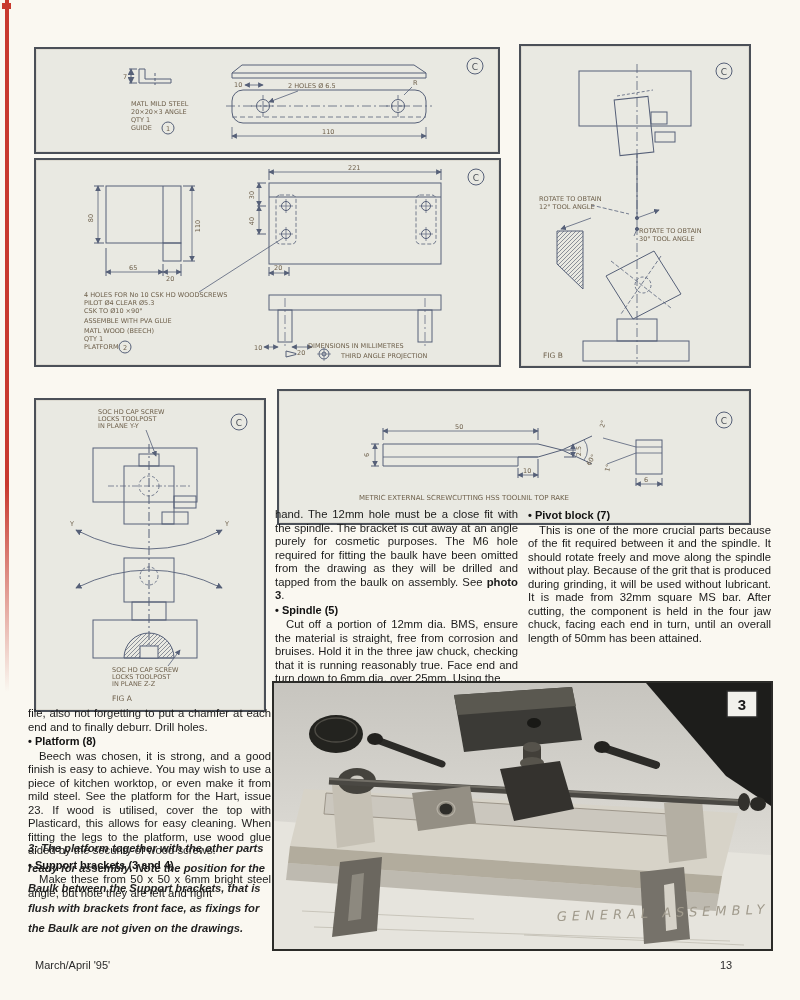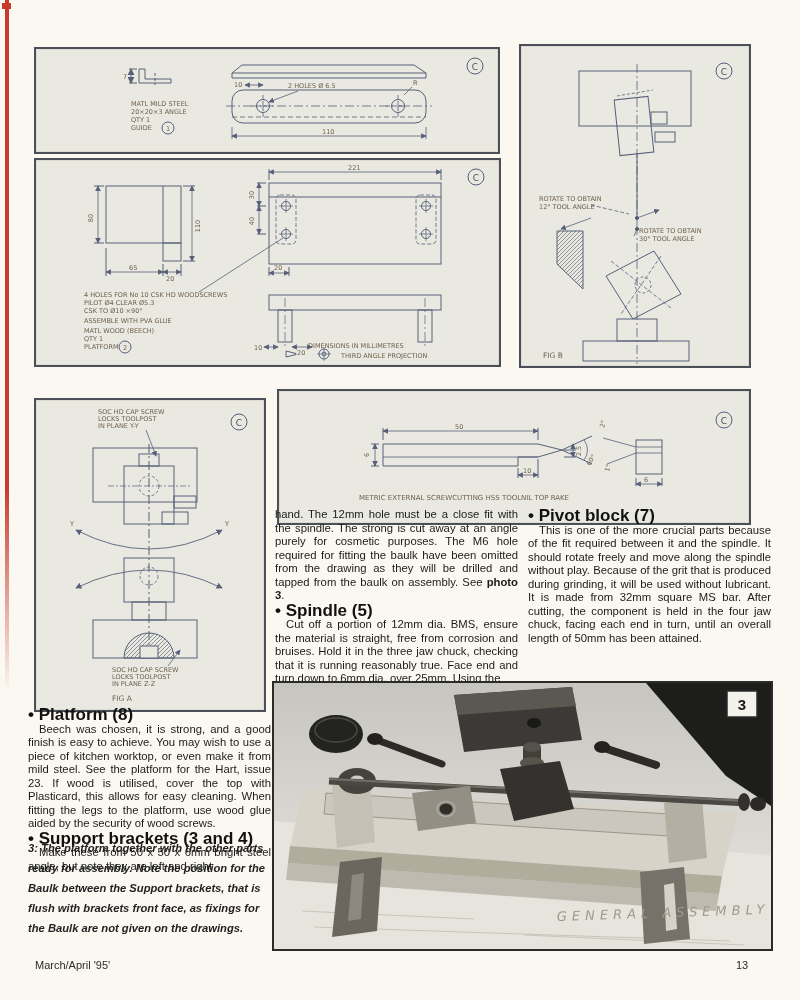--- a/index.html
+++ b/index.html
@@ -9,28 +9,28 @@
         background:linear-gradient(#c8392e 0%,#c8392e 70%,rgba(200,57,46,0) 100%);}
   .redtick{position:absolute;left:2px;top:3px;width:9px;height:6px;background:#c8392e;}
   .panel{position:absolute;background:#e9e9e2;border:2px solid #4b5058;box-sizing:border-box;
         box-shadow:inset 0 0 0 1px #dddbd2;}
   .panel svg{display:block;width:100%;height:100%;}
   .ann{fill:#6d5f4a;font-family:"DejaVu Sans",sans-serif;font-size:6.5px;}
   .dln{stroke:#566078;fill:none;stroke-width:1;}
   .col{position:absolute;width:243px;font-size:11.3px;line-height:13.5px;color:#1b1b1b;text-align:justify;}
   .col p{margin:0;}
   .col p.ind{text-indent:11px;}
-  .col h4{margin:1px 0;font-size:17px;color:#111;}
+  .col h4{margin:1px 0;font-size:11px;color:#111;}
   .caption{position:absolute;left:28px;top:838px;width:240px;font-size:11.2px;line-height:20px;
         font-weight:bold;font-style:italic;color:#222;}
   .photo{position:absolute;left:272px;top:681px;width:501px;height:270px;border:2px solid #2b2b28;
         box-sizing:border-box;background:#d6d4ce;}
   .photo svg{display:block;width:100%;height:100%;}
   .footer-left{position:absolute;left:35px;top:959px;font-size:11px;color:#2a2a2a;}
-  .footer-right{position:absolute;left:736px;top:959px;font-size:11px;color:#2a2a2a;}
+  .footer-right{position:absolute;left:720px;top:959px;font-size:11px;color:#2a2a2a;}
 </style>
 </head>
 <body>
 
 <div class="page">
 
   <div class="rededge"></div>
   <div class="redtick"></div>
 
   <div class="panel" style="left:34px;top:47px;width:466px;height:107px">
@@ -310,31 +310,32 @@
         <text x="242" y="96" font-size="7">NIL TOP RAKE</text>
       </g>
       <g>
         <circle cx="445" cy="16" r="8" class="dln"></circle>
         <text x="445" y="19.5" text-anchor="middle" font-size="9" fill="#4b5058" font-family="DejaVu Sans,sans-serif">C</text>
       </g>
     </svg>
   </div>
 
   <div class="col" style="left:275px;top:508px">
-    <p><span>hand. The 12mm hole must be a close fit with the spindle. The strong is cut away at an angle purely for cosmetic purposes. The M6 hole required for fitting the baulk have been omitted from the drawing as they will be drilled and tapped from the baulk on assembly. See </span><b>photo 3</b><span>.</span></p>
+    <p><span>hand. The 12mm hole must be a close fit with the spindle. The bracket is cut away at an angle purely for cosmetic purposes. The M6 hole required for fitting the baulk have been omitted from the drawing as they will be drilled and tapped from the baulk on assembly. See </span><b>photo 3</b><span>.</span></p>
     <h4>• Spindle (5)</h4>
     <p class="ind">Cut off a portion of 12mm dia. BMS, ensure the material is straight, free from corrosion and bruises. Hold it in the three jaw chuck, checking that it is running reasonably true. Face end and turn down to 6mm dia. over 25mm. Using the</p>
   </div>
 
   <div class="col" style="left:528px;top:508px">
     <h4>• Pivot block (7)</h4>
     <p class="ind">This is one of the more crucial parts because of the fit required between it and the spindle. It should rotate freely and move along the spindle without play. Because of the grit that is produced during grinding, it will be used without lubricant. It is made from 32mm square MS bar. After cutting, the component is held in the four jaw chuck, facing each end in turn, until an overall length of 50mm has been attained.</p>
   </div>
 
   <div class="col" style="left:28px;top:707px">
+    <p>file, also not forgetting to put a chamfer at each end and to finally deburr. Drill holes.</p>
     <h4>• Platform (8)</h4>
     <p class="ind">Beech was chosen, it is strong, and a good finish is easy to achieve. You may wish to use a piece of kitchen worktop, or even make it from mild steel. See the platform for the Hart, issue 23. If wood is utilised, cover the top with Plasticard, this allows for easy cleaning. When fitting the legs to the platform, use wood glue aided by the security of wood screws.</p>
     <h4>• Support brackets (3 and 4)</h4>
     <p class="ind">Make these from 50 x 50 x 6mm bright steel angle, but note they are left and right</p>
   </div>
 
   <div class="photo">
     <svg viewBox="0 0 497 266">
       <defs>
         <linearGradient id="pgrad" x1="0" y1="0" x2="0" y2="1">

